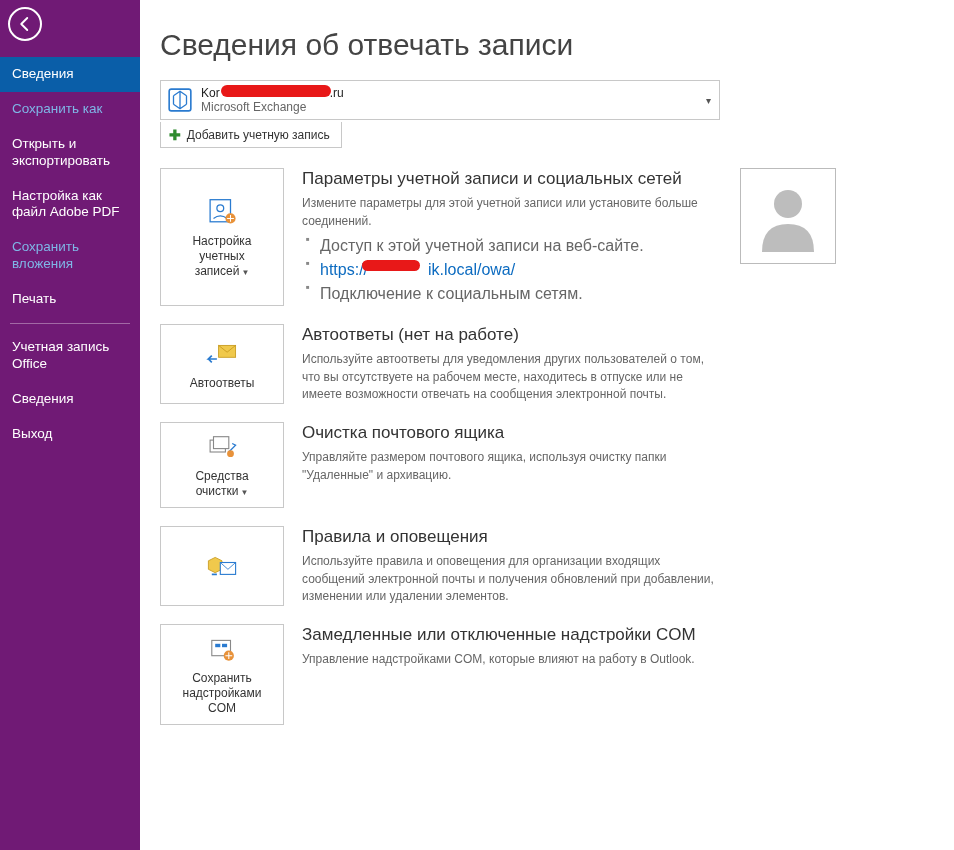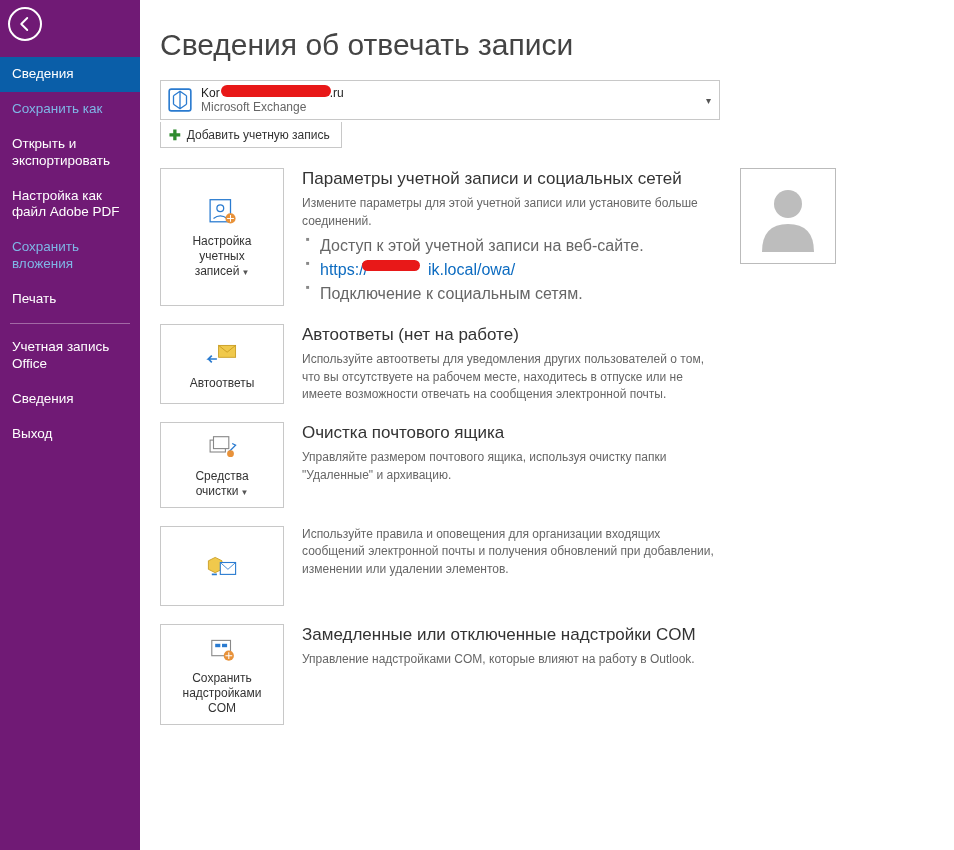--- a/index.html
+++ b/index.html
@@ -269,20 +269,21 @@
       <div class="tile-icon">
         <svg viewBox="0 0 40 30">
             <path d="M4 8 L12 4 L20 8 L20 18 L12 22 L4 18 Z" fill="#f0c94c" stroke="#c79a1e"></path>
             <rect x="18" y="10" width="18" height="14" fill="#fff" stroke="#2a7bd0" stroke-width="1.3"></rect>
             <path d="M18 10 L27 18 L36 10" fill="none" stroke="#2a7bd0"></path>
             <path d="M14 24 L8 24" stroke="#2a7bd0" stroke-width="2"></path>
           </svg>
       </div>
     </div>
     <div class="desc">
+      <h2>Правила и оповещения</h2>
       <p>Используйте правила и оповещения для организации входящих сообщений электронной почты и получения обновлений при добавлении, изменении или удалении элементов.</p>
     </div>
   </div>
 
   <div class="section">
     <div class="tile">
       <div class="tile-icon">
         <svg viewBox="0 0 40 30">
             <rect x="8" y="4" width="22" height="18" fill="none" stroke="#888" stroke-width="1.3"></rect>
             <rect x="12" y="8" width="6" height="4" fill="#2a7bd0"></rect>

